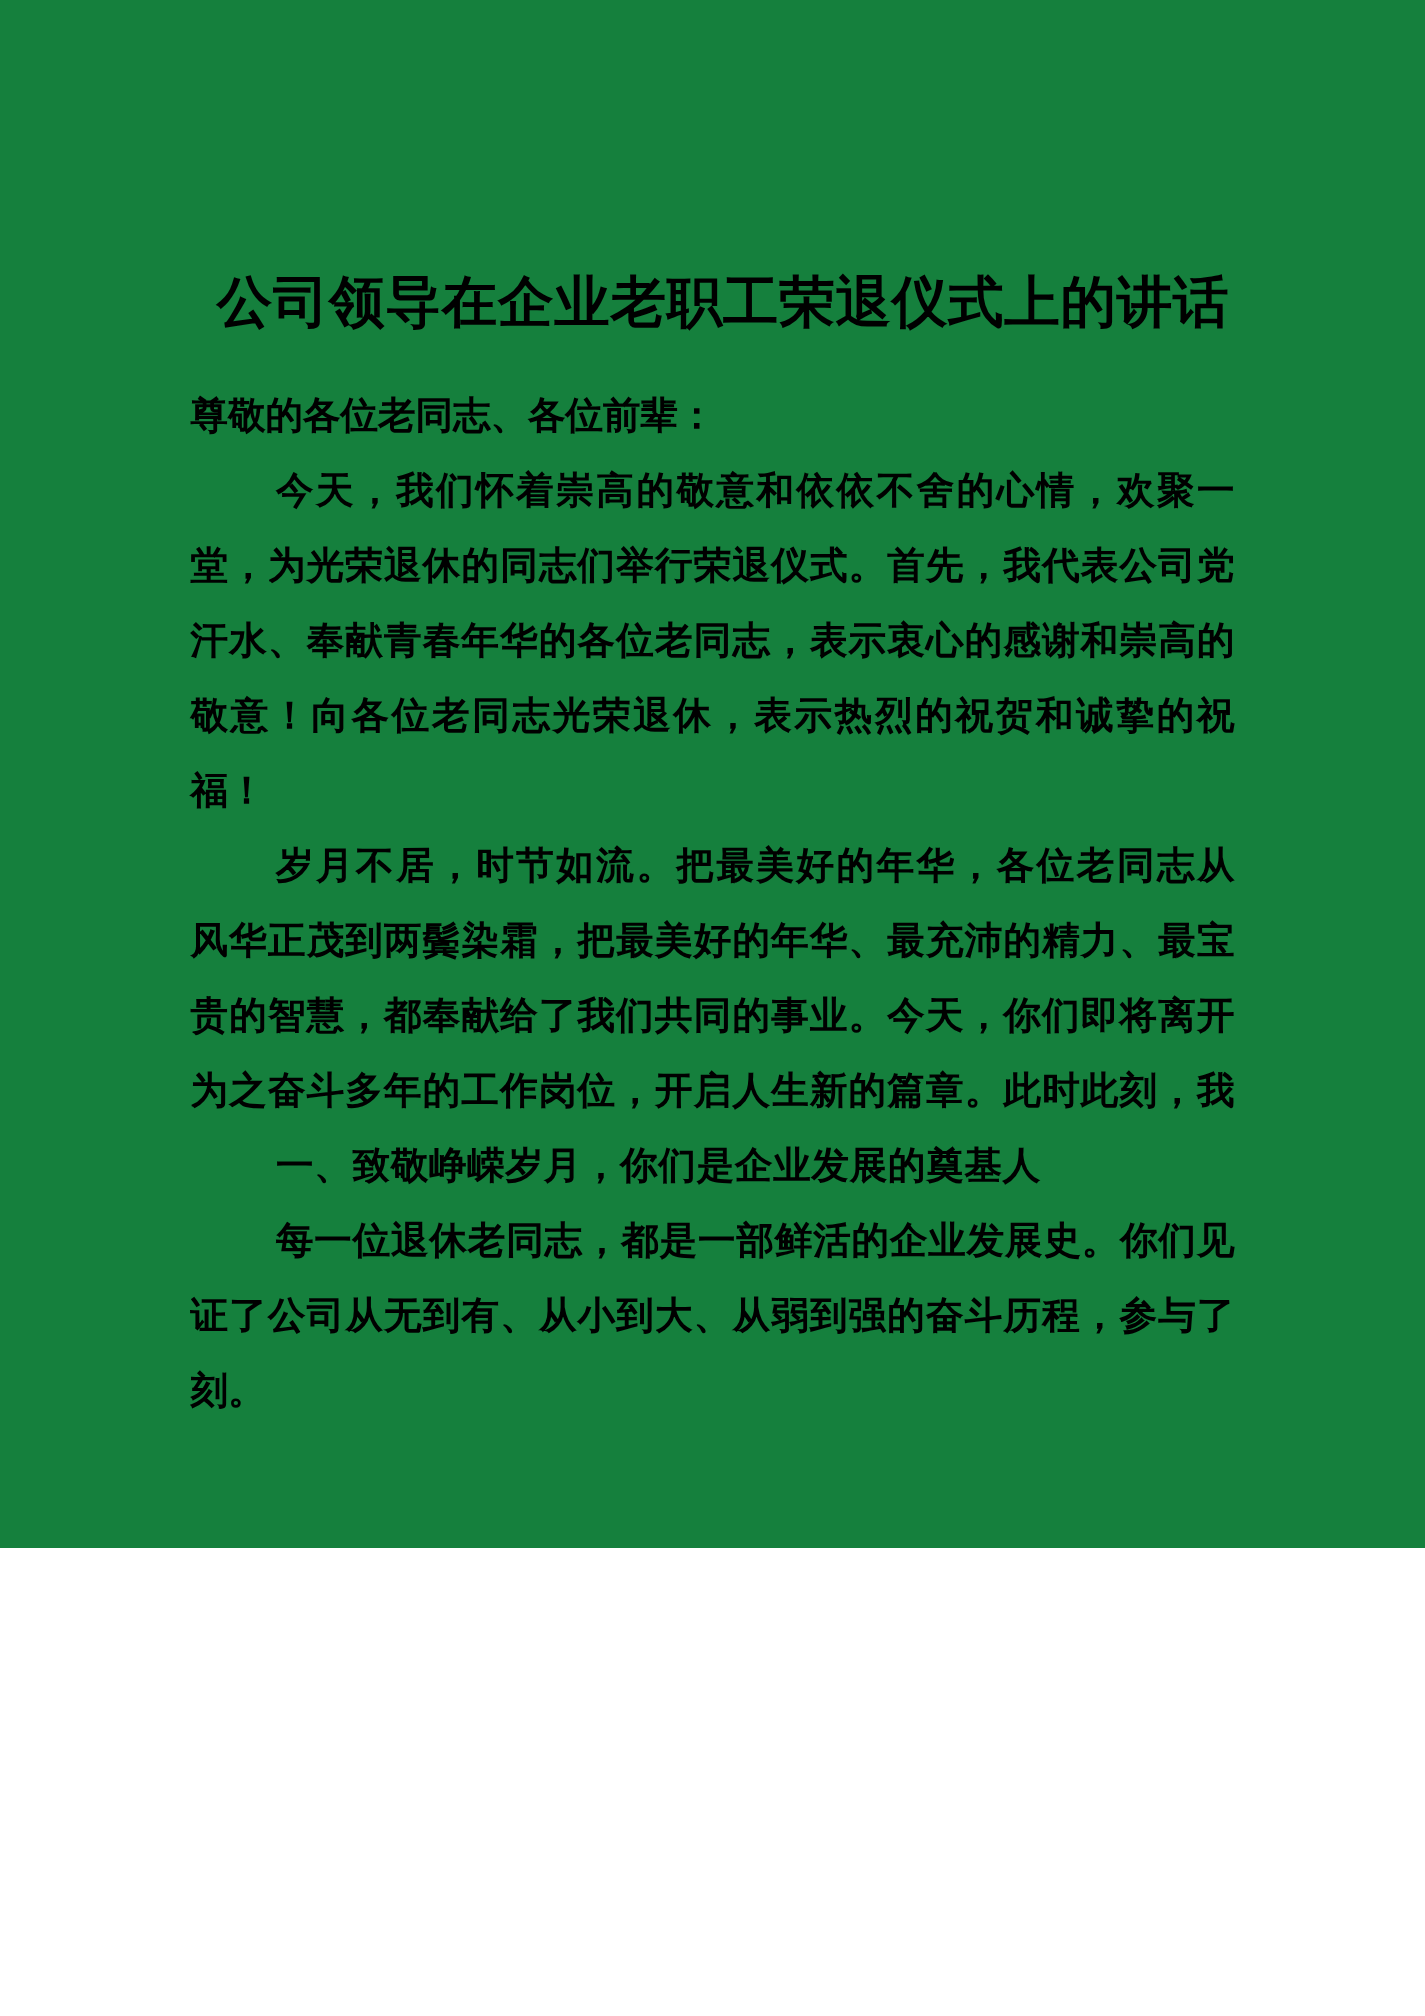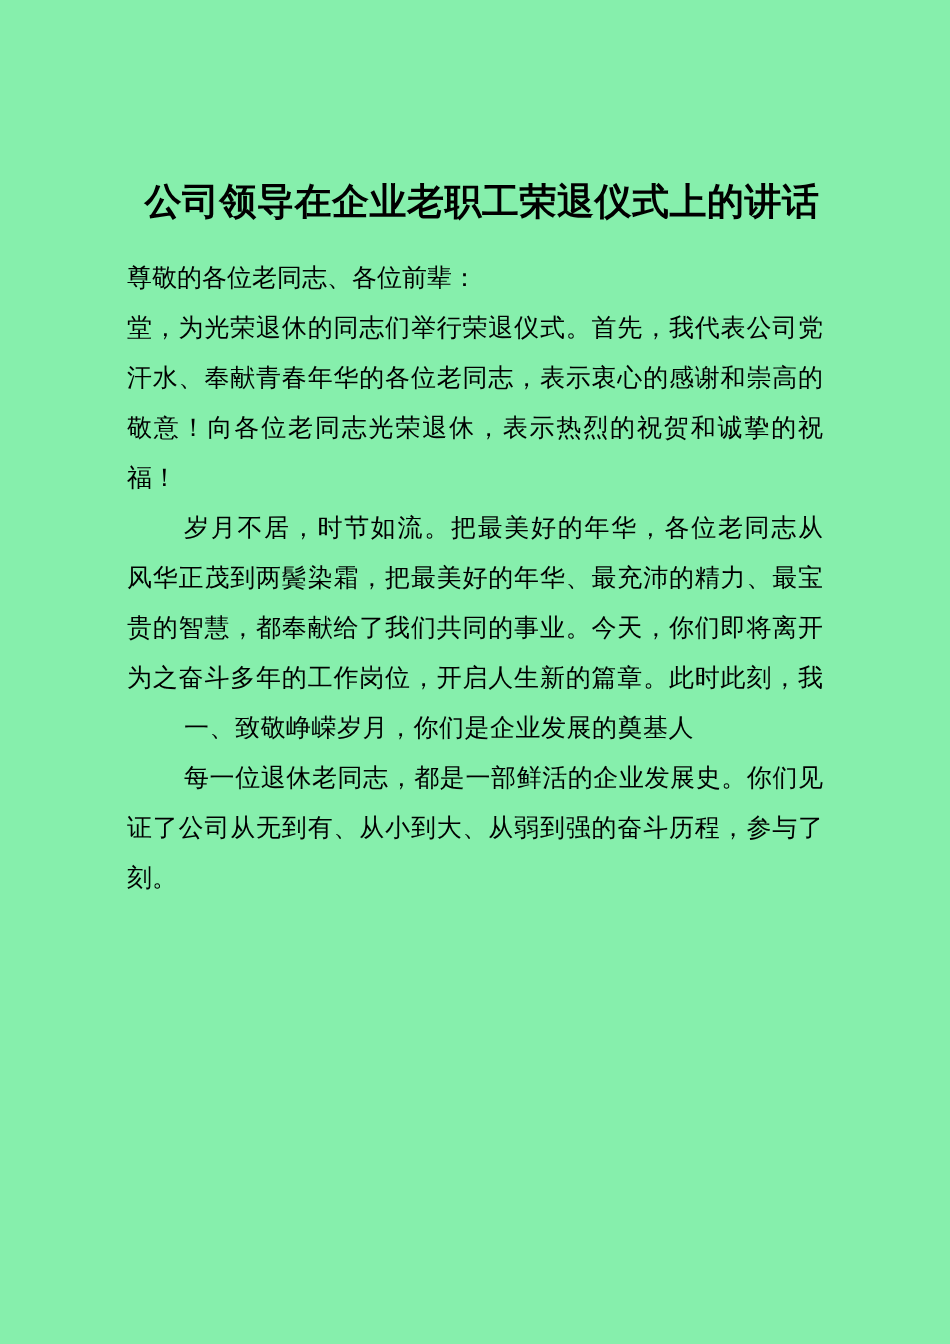--- a/index.html
+++ b/index.html
@@ -9,39 +9,40 @@
   }
   body {
     width: 950px;
     height: 1344px;
     overflow: hidden;
     font-family: "Liberation Sans", sans-serif;
   }
   .page {
     box-sizing: border-box;
     width: 950px;
-    height: 1344px;
+    height: 1032px;
     padding: 178px 127px 0 127px;
-    background: #86efac;
+    background: #15803d;
     color: #000000;
   }
   .doc-title {
     margin: 0;
     height: 48px;
     line-height: 48px;
     font-size: 37px;
     font-weight: 700;
     text-align: center;
     position: relative;
     left: 7px;
     white-space: nowrap;
     letter-spacing: 0.5px;
   }
   .content {
     margin-top: 26px;
+    font-weight: bold;
   }
   .line {
     height: 50px;
     line-height: 50px;
     font-size: 25px;
     text-align: left;
     white-space: nowrap;
   }
   .line.justify {
     white-space: normal;
@@ -55,20 +56,21 @@
     letter-spacing: 0.5px;
   }
 </style>
 </head>
 <body>
 
 <div class="page">
   <h1 class="doc-title">公司领导在企业老职工荣退仪式上的讲话</h1>
   <div class="content" id="doc-body">
       <div class="line">尊敬的各位老同志、各位前辈：</div>
+      <div class="line indent justify">今天，我们怀着崇高的敬意和依依不舍的心情，欢聚一</div>
       <div class="line justify">堂，为光荣退休的同志们举行荣退仪式。首先，我代表公司党</div>
       <div class="line justify">汗水、奉献青春年华的各位老同志，表示衷心的感谢和崇高的</div>
       <div class="line justify">敬意！向各位老同志光荣退休，表示热烈的祝贺和诚挚的祝</div>
       <div class="line">福！</div>
       <div class="line indent justify">岁月不居，时节如流。把最美好的年华，各位老同志从</div>
       <div class="line justify">风华正茂到两鬓染霜，把最美好的年华、最充沛的精力、最宝</div>
       <div class="line justify">贵的智慧，都奉献给了我们共同的事业。今天，你们即将离开</div>
       <div class="line justify">为之奋斗多年的工作岗位，开启人生新的篇章。此时此刻，我</div>
       <div class="line indent heading">一、致敬峥嵘岁月，你们是企业发展的奠基人</div>
       <div class="line indent justify">每一位退休老同志，都是一部鲜活的企业发展史。你们见</div>

